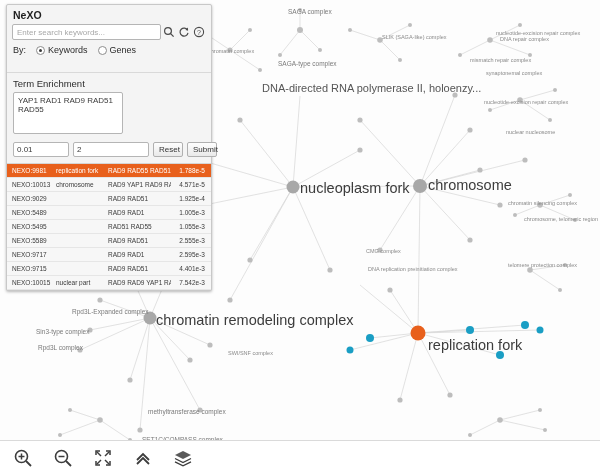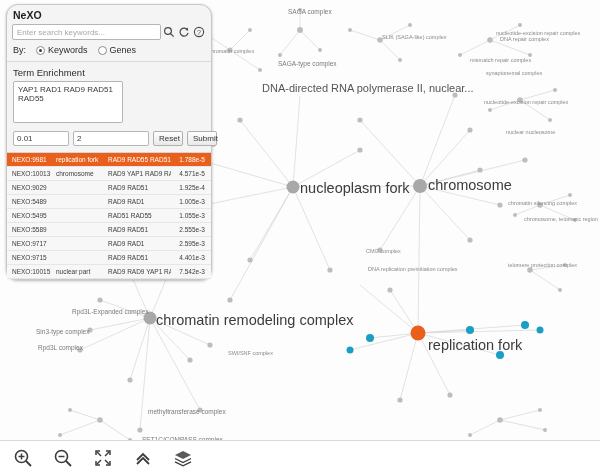--- a/index.html
+++ b/index.html
@@ -52,21 +52,21 @@
     color: #8a8a8a;
   }
   
   #panel {
     position: absolute;
     left: 6px;
     top: 4px;
     width: 204px;
     background: #f4f4f4;
     border: 1px solid #c8c8c8;
-    border-radius: 12px;
+    border-radius: 2px;
     box-shadow: 0 1px 3px rgba(0,0,0,0.28);
     font-size: 9px;
     color: #2b2b2b;
     z-index: 20;
   }
   #panel-title {
     font-size: 10.5px;
     font-weight: bold;
     padding: 4px 6px 3px 6px;
     color: #1f1f1f;
@@ -126,20 +126,21 @@
     left: 2px; top: 2px;
     width: 3px; height: 3px;
     border-radius: 50%;
     background: #3a3a3a;
   }
   .section-head {
     border-top: 1px solid #d9d9d9;
     padding: 5px 6px 3px 6px;
     font-size: 9.5px;
     color: #2b2b2b;
+    margin-top: 11px;
   }
   #term-box {
     margin: 0 6px 6px 6px;
     height: 42px;
     background: #fff;
     border: 1px solid #b5b5b5;
     border-radius: 2px;
     font-size: 8px;
     color: #3a3a3a;
     padding: 3px 4px;
@@ -405,21 +406,21 @@
     </svg>
     <div id="net-labels">
         <div class="net-label sm" style="left: 288px; top: 8px;">SAGA complex</div>
         <div class="net-label xs" style="left: 382px; top: 34px;">SLIK (SAGA-like) complex</div>
         <div class="net-label xs" style="left: 500px; top: 36px;">DNA repair complex</div>
         <div class="net-label xs" style="left: 496px; top: 30px;">nucleotide-excision repair complex</div>
         <div class="net-label xs" style="left: 186px; top: 48px;">covalent chromatin complex</div>
         <div class="net-label sm" style="left: 278px; top: 60px;">SAGA-type complex</div>
         <div class="net-label xs" style="left: 470px; top: 57px;">mismatch repair complex</div>
         <div class="net-label xs" style="left: 486px; top: 70px;">synaptonemal complex</div>
-        <div class="net-label med" style="left: 262px; top: 82px;">DNA-directed RNA polymerase II, nuclear...</div>
+        <div class="net-label med" style="left: 262px; top: 82px;">DNA-directed RNA polymerase II, holoenzy...</div>
         <div class="net-label xs" style="left: 484px; top: 99px;">nucleotide-excision repair complex</div>
         <div class="net-label xs" style="left: 506px; top: 129px;">nuclear nucleosome</div>
         <div class="net-label xs" style="left: 186px; top: 142px;">nucleosome</div>
         <div class="net-label xs" style="left: 82px; top: 168px;">nuclear euchromatin</div>
         <div class="net-label big" style="left: 300px; top: 180px;">nucleoplasm fork</div>
         <div class="net-label big" style="left: 428px; top: 177px;">chromosome</div>
         <div class="net-label xs" style="left: 508px; top: 200px;">chromatin silencing complex</div>
         <div class="net-label sm" style="left: 62px; top: 205px;">H4/H2A histone acetyltransferase complex</div>
         <div class="net-label xs" style="left: 524px; top: 216px;">chromosome, telomeric region</div>
         <div class="net-label xs" style="left: 366px; top: 248px;">CMG complex</div>

